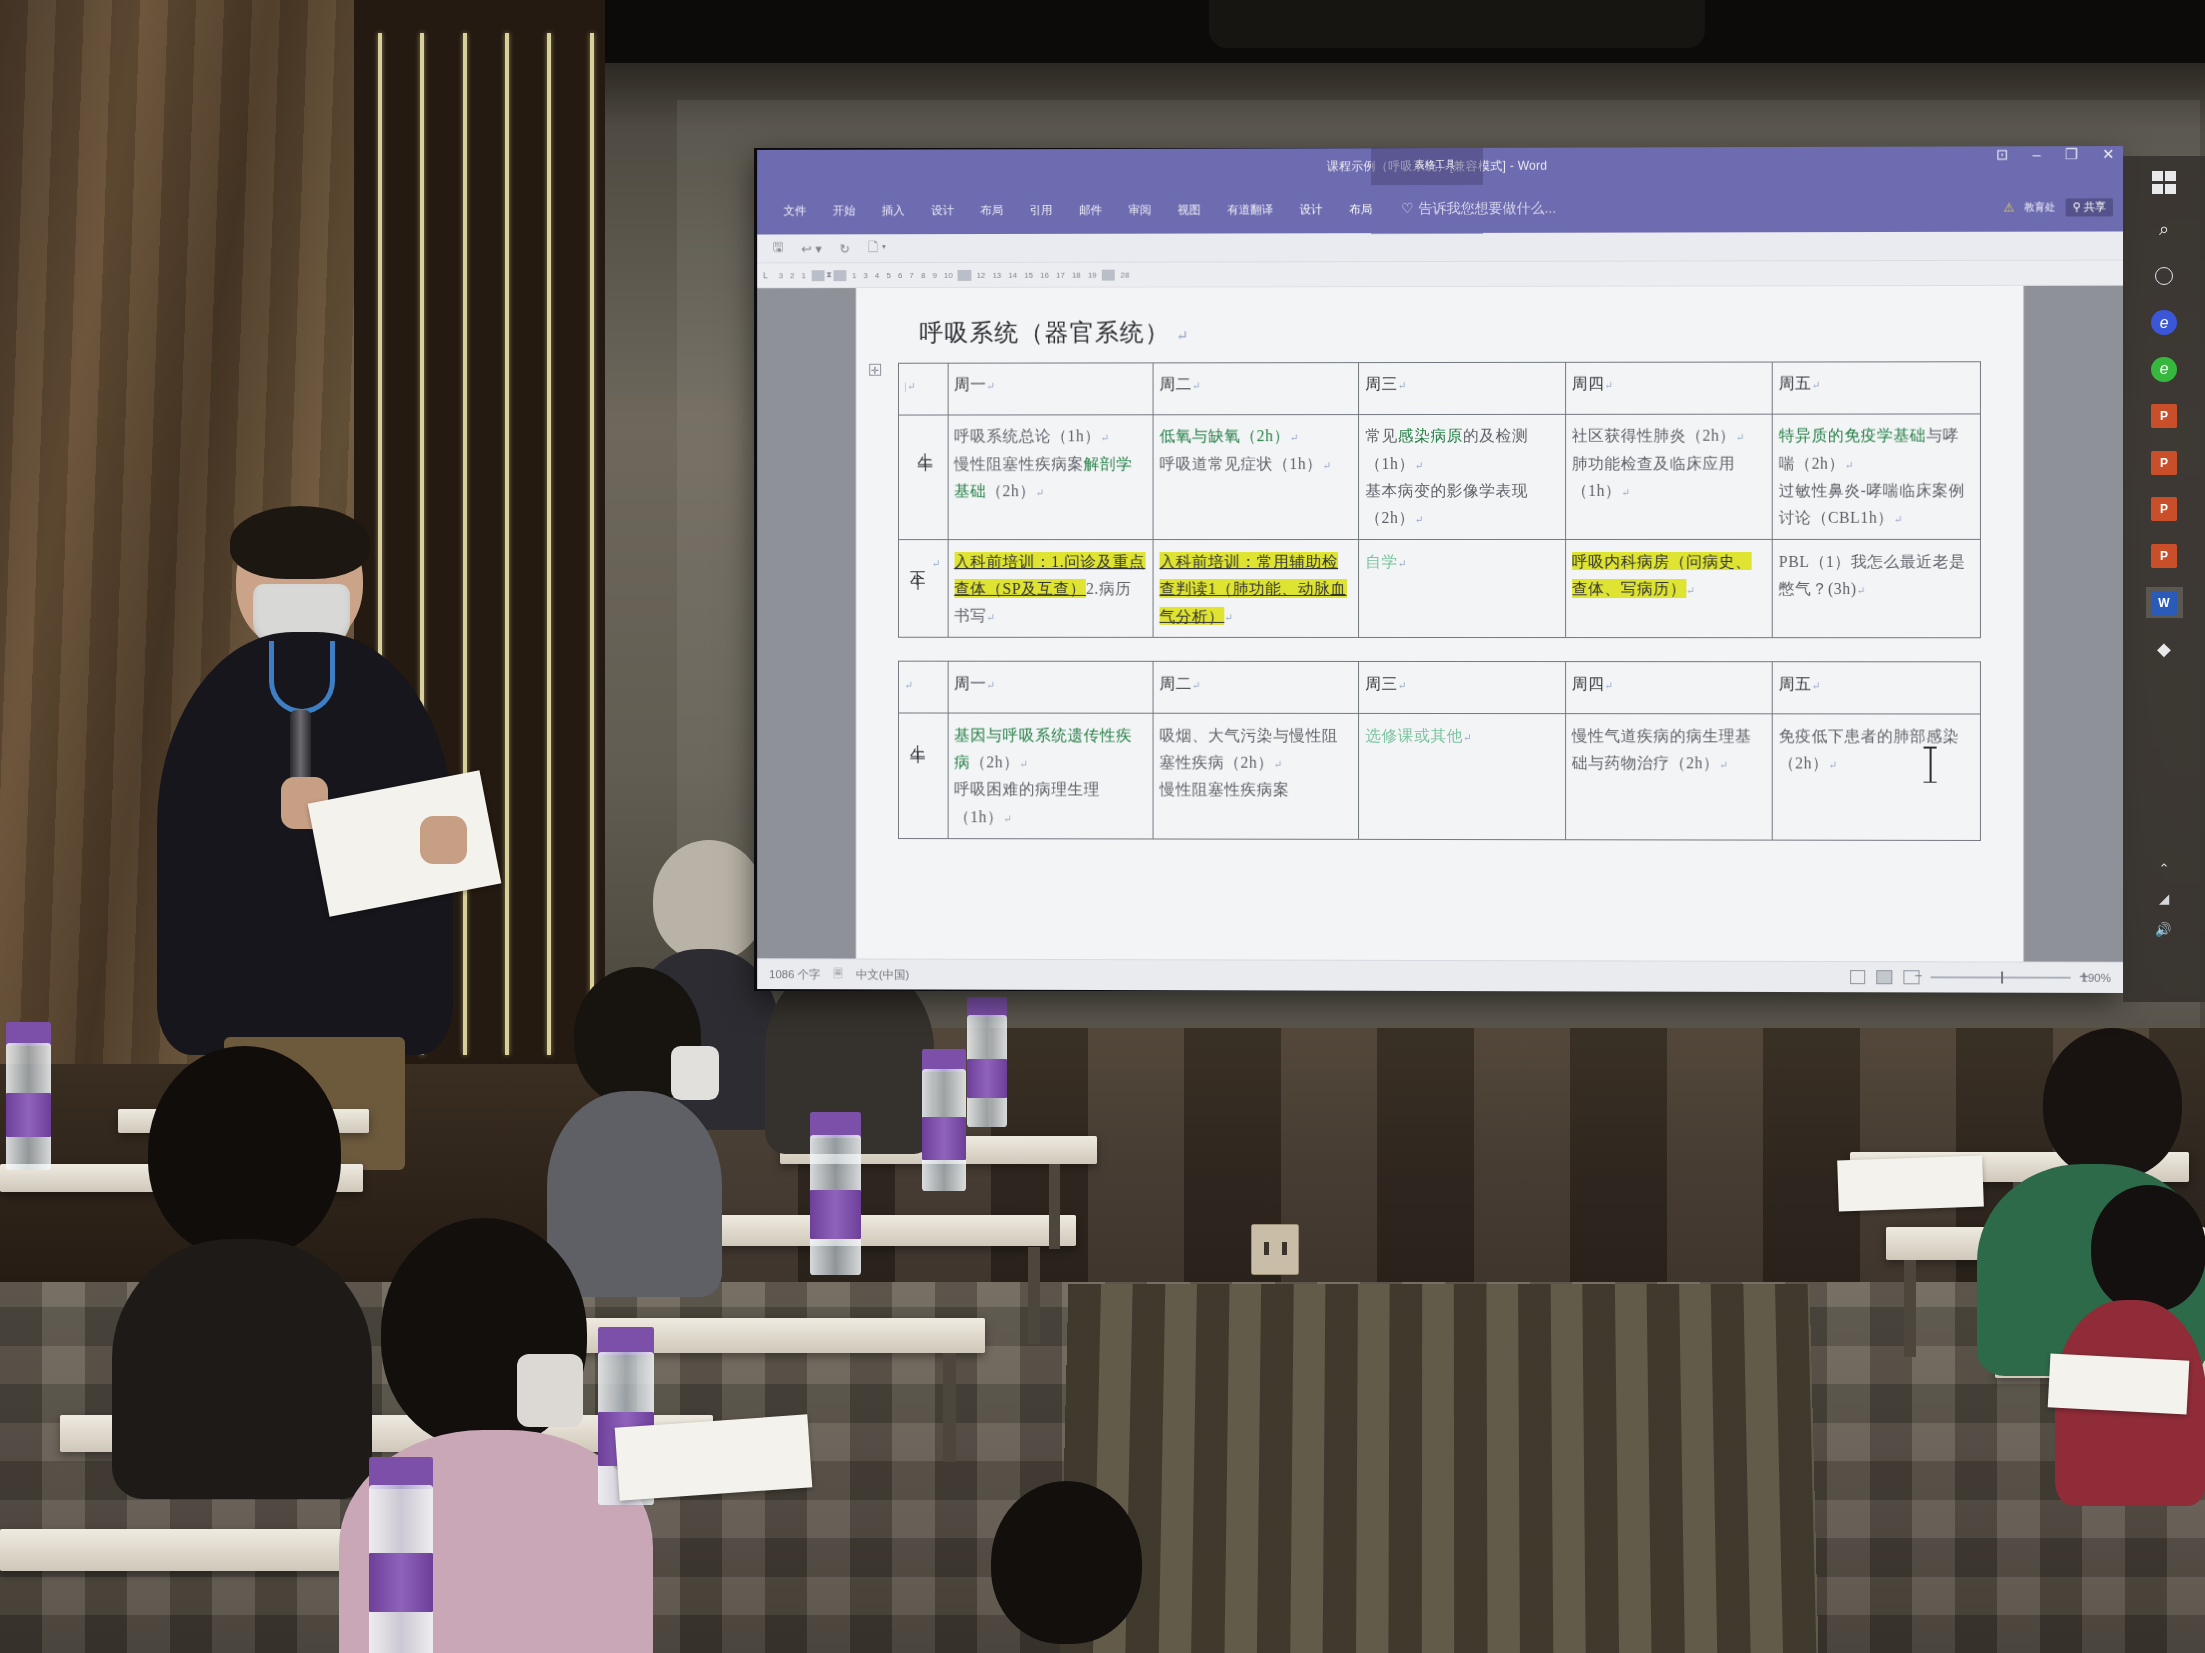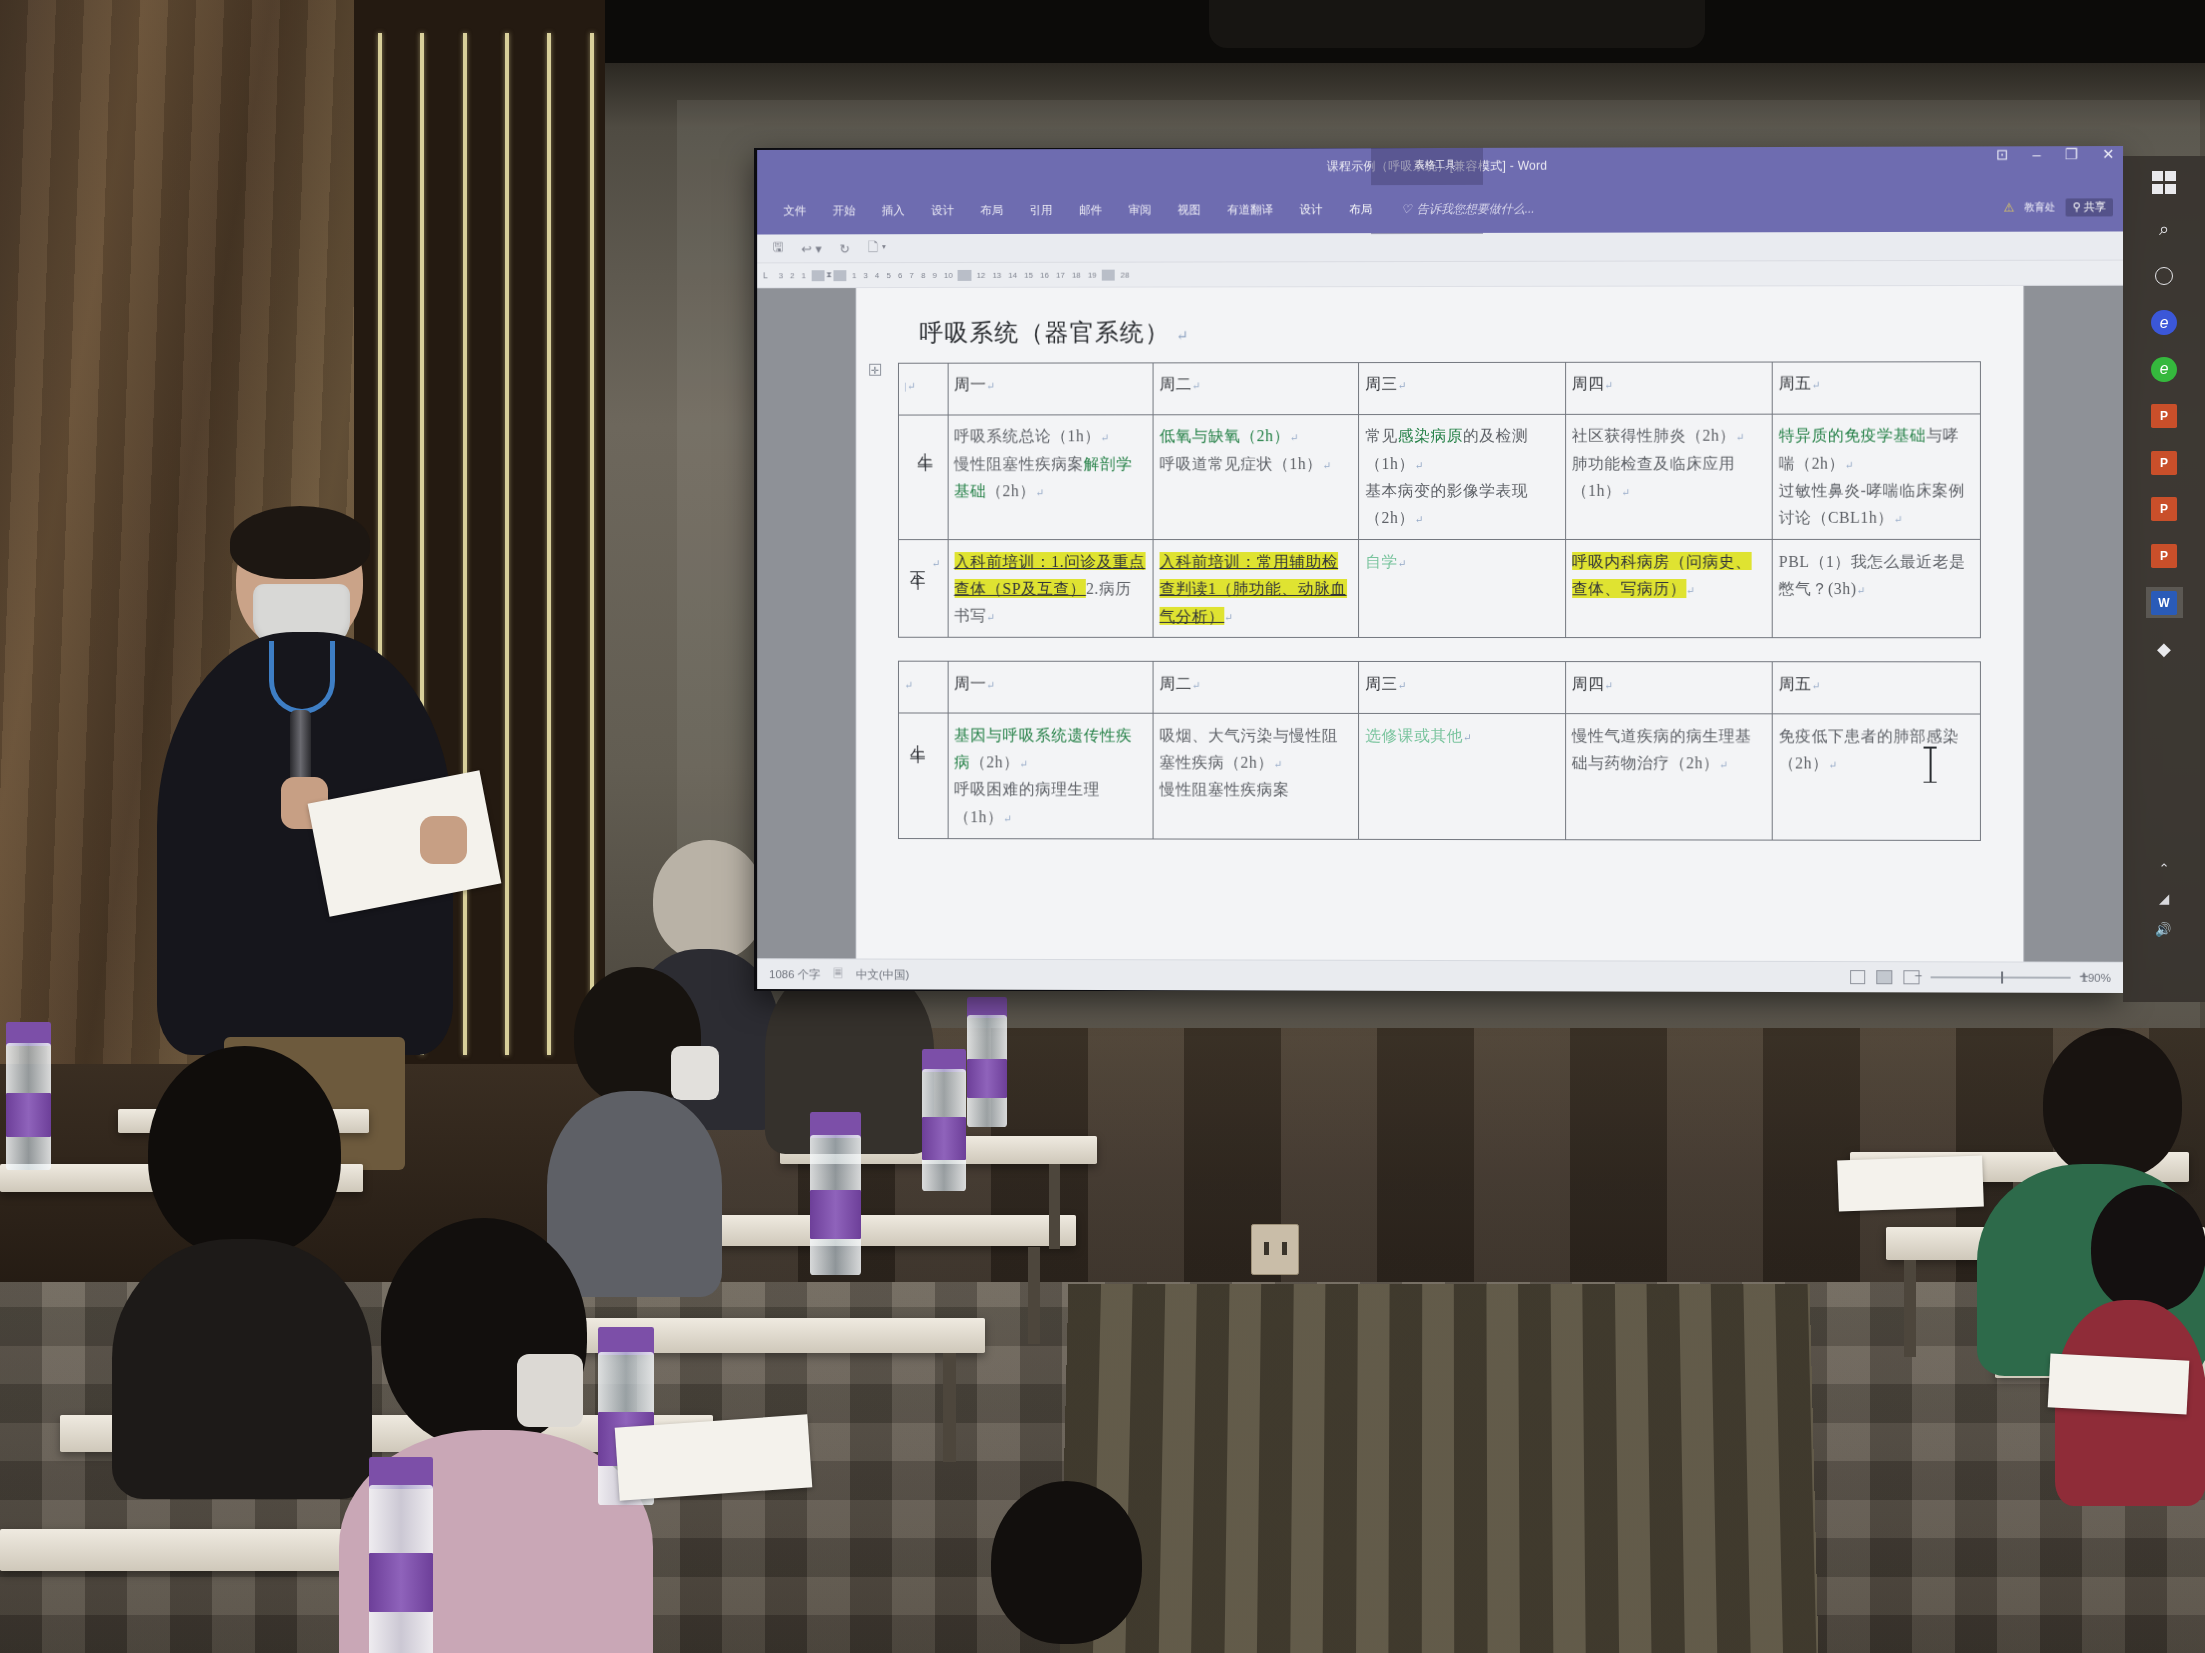--- a/index.html
+++ b/index.html
@@ -122,21 +122,21 @@
     color:#eceaf7; font-size:10.3px;
   }
   .win-btns{ position:absolute; right:8.5px; top:1.2px; display:flex; gap:24px; align-items:center;}
   .win-btns span{ color:#eeeefb; font-size:14.5px; line-height:1; }
   .ribbon-tabs{
     position:relative; height:48px; background:#6a68b8; flex:0 0 auto;
     display:flex; align-items:center; padding-left:13.3px; gap:0;
   }
   .rtab{ color:#f1f0fa; font-size:11.5px; padding:0 13.3px; white-space:nowrap; }
   .rtab.ctx{ color:#ffffff; }
-  .tellme{ color:#d7d5ef; font-size:12px; margin-left:15.7px; white-space:nowrap;font-style:italic; }
+  .tellme{ color:#d7d5ef; font-size:14px; margin-left:15.7px; white-space:nowrap; }
   .tellme .bulb{ margin-right:4.8px; }
   .share-area{ position:absolute; right:9.7px; top:14.5px; display:flex; align-items:center; gap:9.7px;}
   .edu{ color:#efeefb; font-size:10.3px; }
   .warn{ color:#f2d544; font-size:12px; }
   .share{ color:#ffffff; font-size:11px; background:rgba(40,36,80,.4); padding:1.8px 7.3px; border-radius:1.8px;}
 
   .qat{
     height:29px; background:#eceef4; flex:0 0 auto;
     display:flex; align-items:center; padding-left:15.7px; gap:18px;
     border-bottom:0.6px solid #dcdfe6; color:#7b7f8c; font-size:12.7px;

